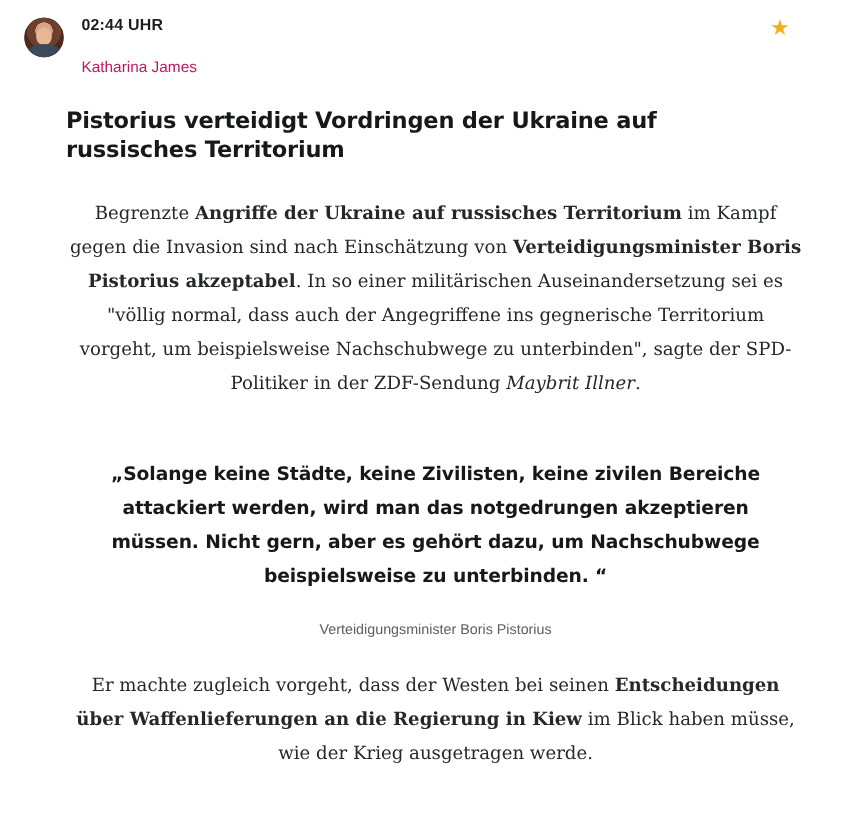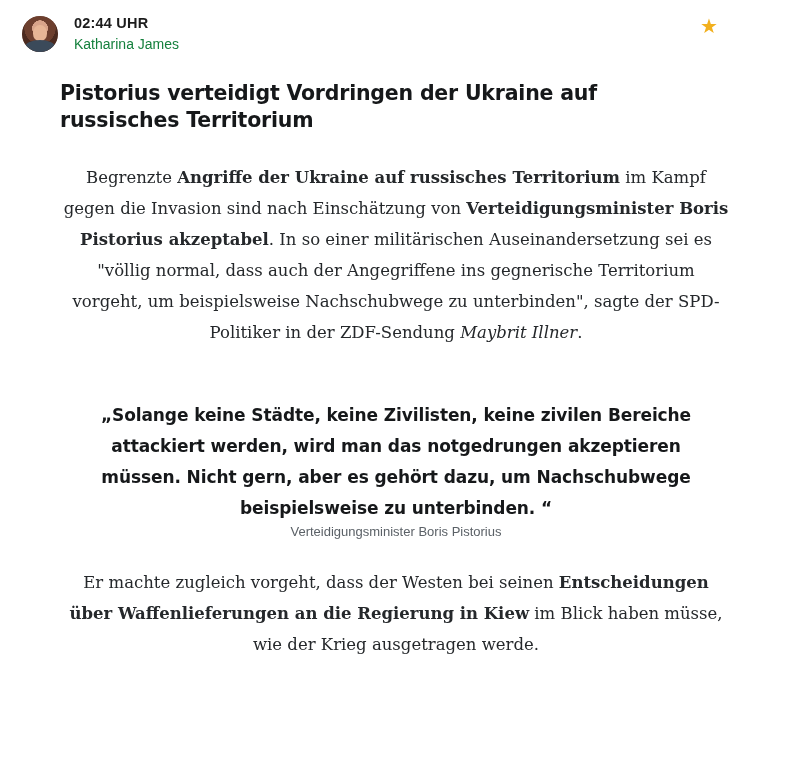--- a/index.html
+++ b/index.html
@@ -66,23 +66,23 @@
   }
   .time {
     font-size: 14.5px;
     font-weight: bold;
     letter-spacing: 0.2px;
     color: #1c1c1c;
     line-height: 18px;
   }
   .author {
     font-size: 14px;
-    color: #15803d;
+    color: #be185d;
     line-height: 20px;
-    margin-top: 2px;
+    margin-top: 18px;
   }
 
   .star {
     position: absolute;
     right: 46px;
     top: 2px;
     font-size: 20px;
     color: #f2b01e;
     line-height: 20px;
     cursor: pointer;
@@ -127,20 +127,21 @@
     line-height: 31px;
     font-weight: bold;
     color: #16181a;
     margin: 0 auto;
     max-width: 636px;
     letter-spacing: -0.1px;
   }
   .quote-source {
     font-size: 13px;
     color: #5b6167;
+    margin-top: 24px;
   }
 
   .after-quote {
     margin-top: 56px;
   }
 </style>
 </head>
 <body>
 
 <div class="article">

